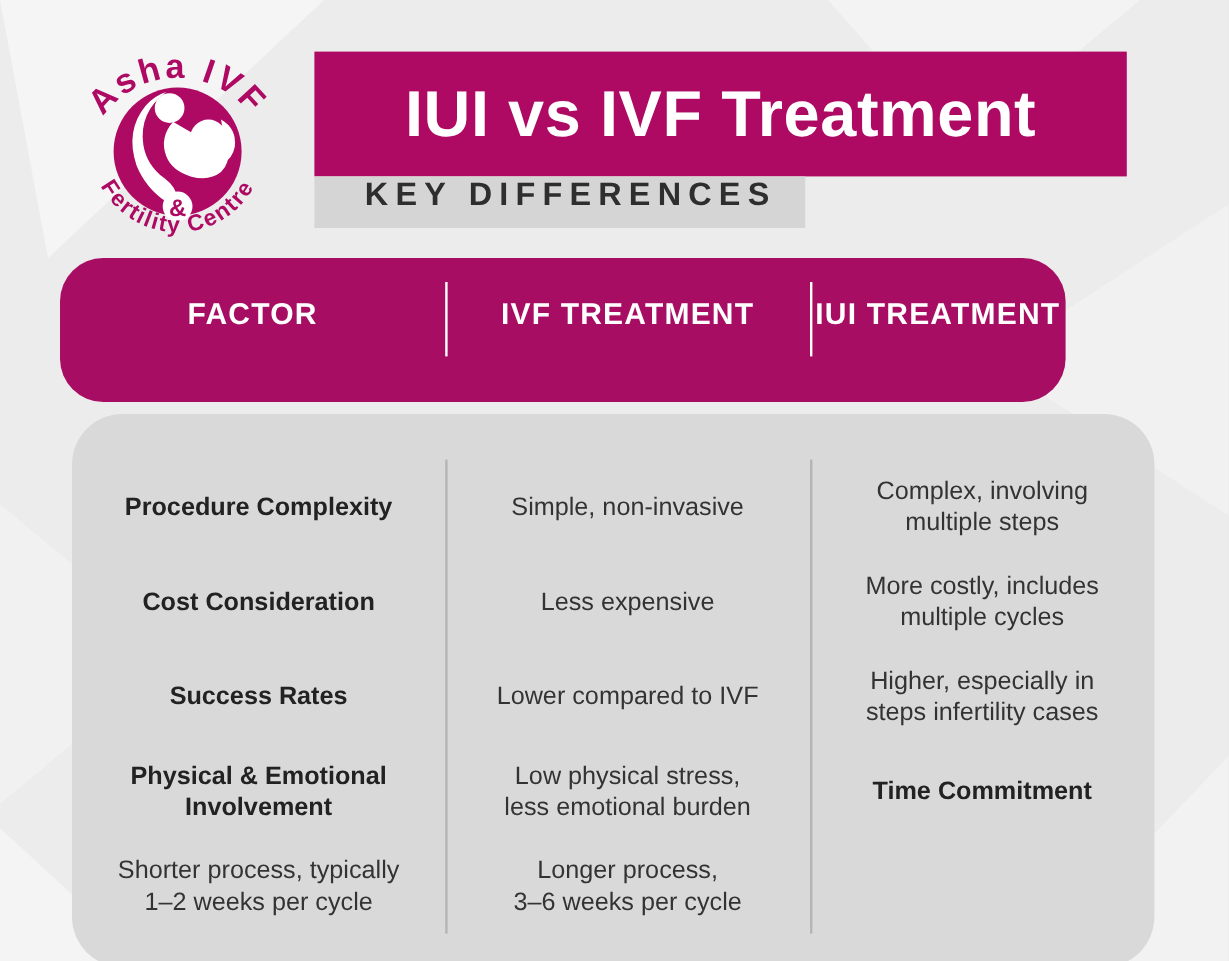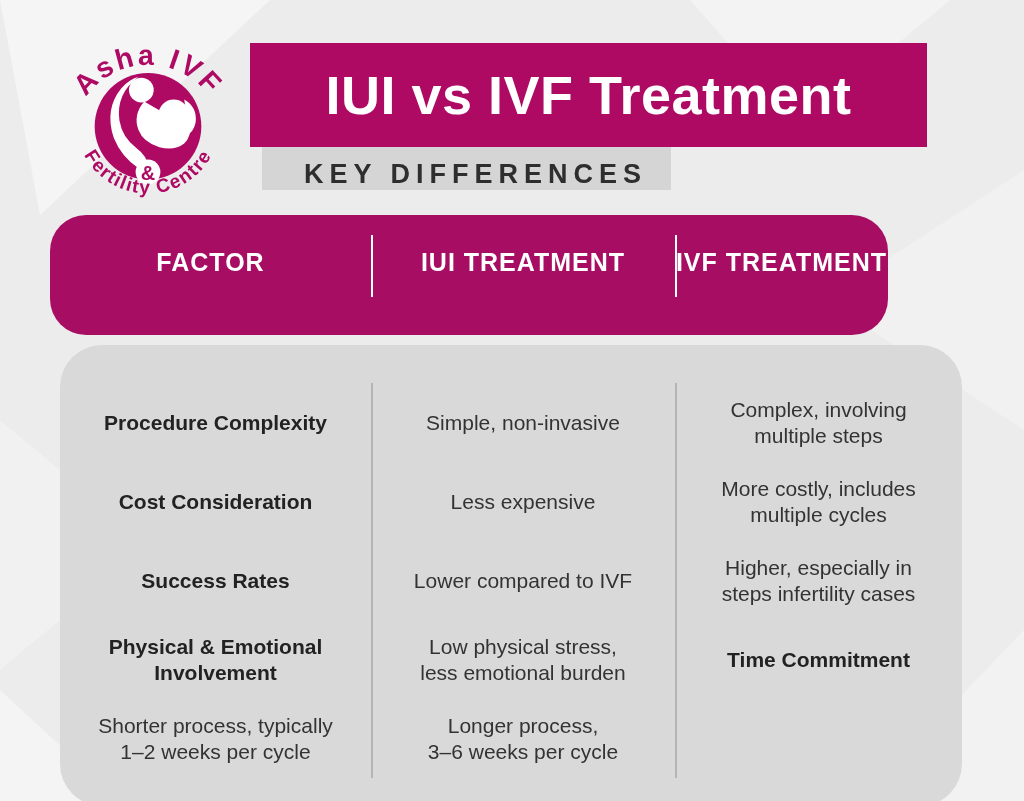--- a/index.html
+++ b/index.html
@@ -12,30 +12,30 @@
   .stage { position:relative; width:1024px; height:801px; background:#ececec; }
 
   
   .bg-pattern { position:absolute; inset:0; pointer-events:none; }
 
   
   .logo { position:absolute; left:48px; top:12px; width:200px; height:200px; }
 
   
   .title-banner {
-    position:absolute; left:250px; top:43px; width:677px; height:104px;
+    position:absolute; left:262px; top:43px; width:677px; height:104px;
     display:flex; align-items:center; justify-content:center;
   }
   .title-banner h1 {
     color:#ffffff; font-size:54px; font-weight:800; letter-spacing:0.5px;
     white-space:nowrap;
   }
   .subtitle-bar {
     position:absolute; left:262px; top:147px; width:409px; height:43px;
-    display:flex; align-items:flex-end; padding-left:42px;
+    display:flex; align-items:flex-start; padding-left:42px;
   }
   .subtitle-bar span {
     color:#2e2e2e; font-size:27px; font-weight:600; letter-spacing:6px;
     white-space:nowrap;
   }
 
   
   .table-header {
     position:absolute; left:50px; top:215px; width:838px; height:120px;
     border-radius:36px;
@@ -117,22 +117,22 @@
   <div class="title-banner" style="background:#ae0963;">
     <h1>IUI vs IVF Treatment</h1>
   </div>
   <div class="subtitle-bar" style="background:#d5d5d5;">
     <span>KEY DIFFERENCES</span>
   </div>
 
   <div class="table-header" style="background:#a70d63;">
     <div class="header-grid">
       <div class="header-cell">FACTOR</div>
+      <div class="header-cell">IVF TREATMENT</div>
       <div class="header-cell">IUI TREATMENT</div>
-      <div class="header-cell">IVF TREATMENT</div>
     </div>
     <div class="header-sep s1"></div>
     <div class="header-sep s2"></div>
   </div>
 
   <div class="table-body">
     <div class="body-grid">
 
       <div class="cell factor">Procedure Complexity</div>
       <div class="cell">Simple, non-invasive</div>

